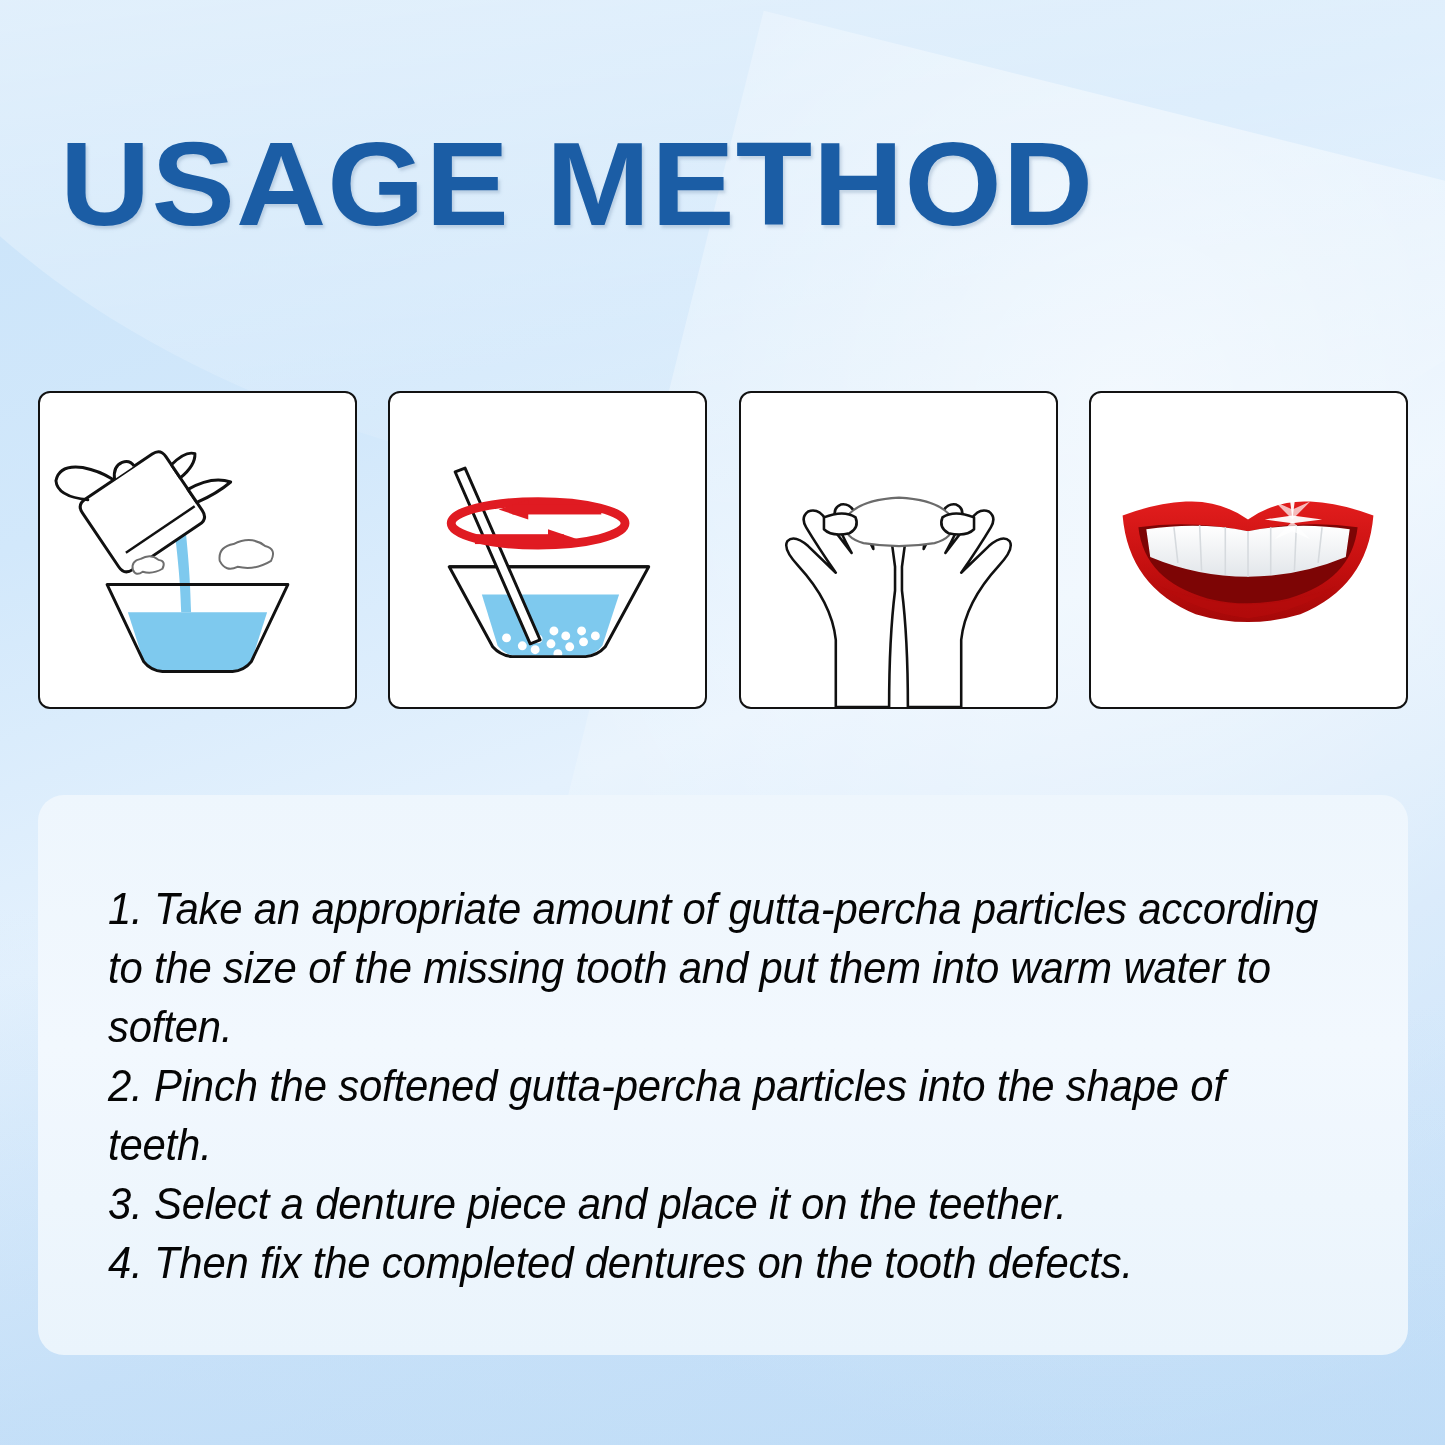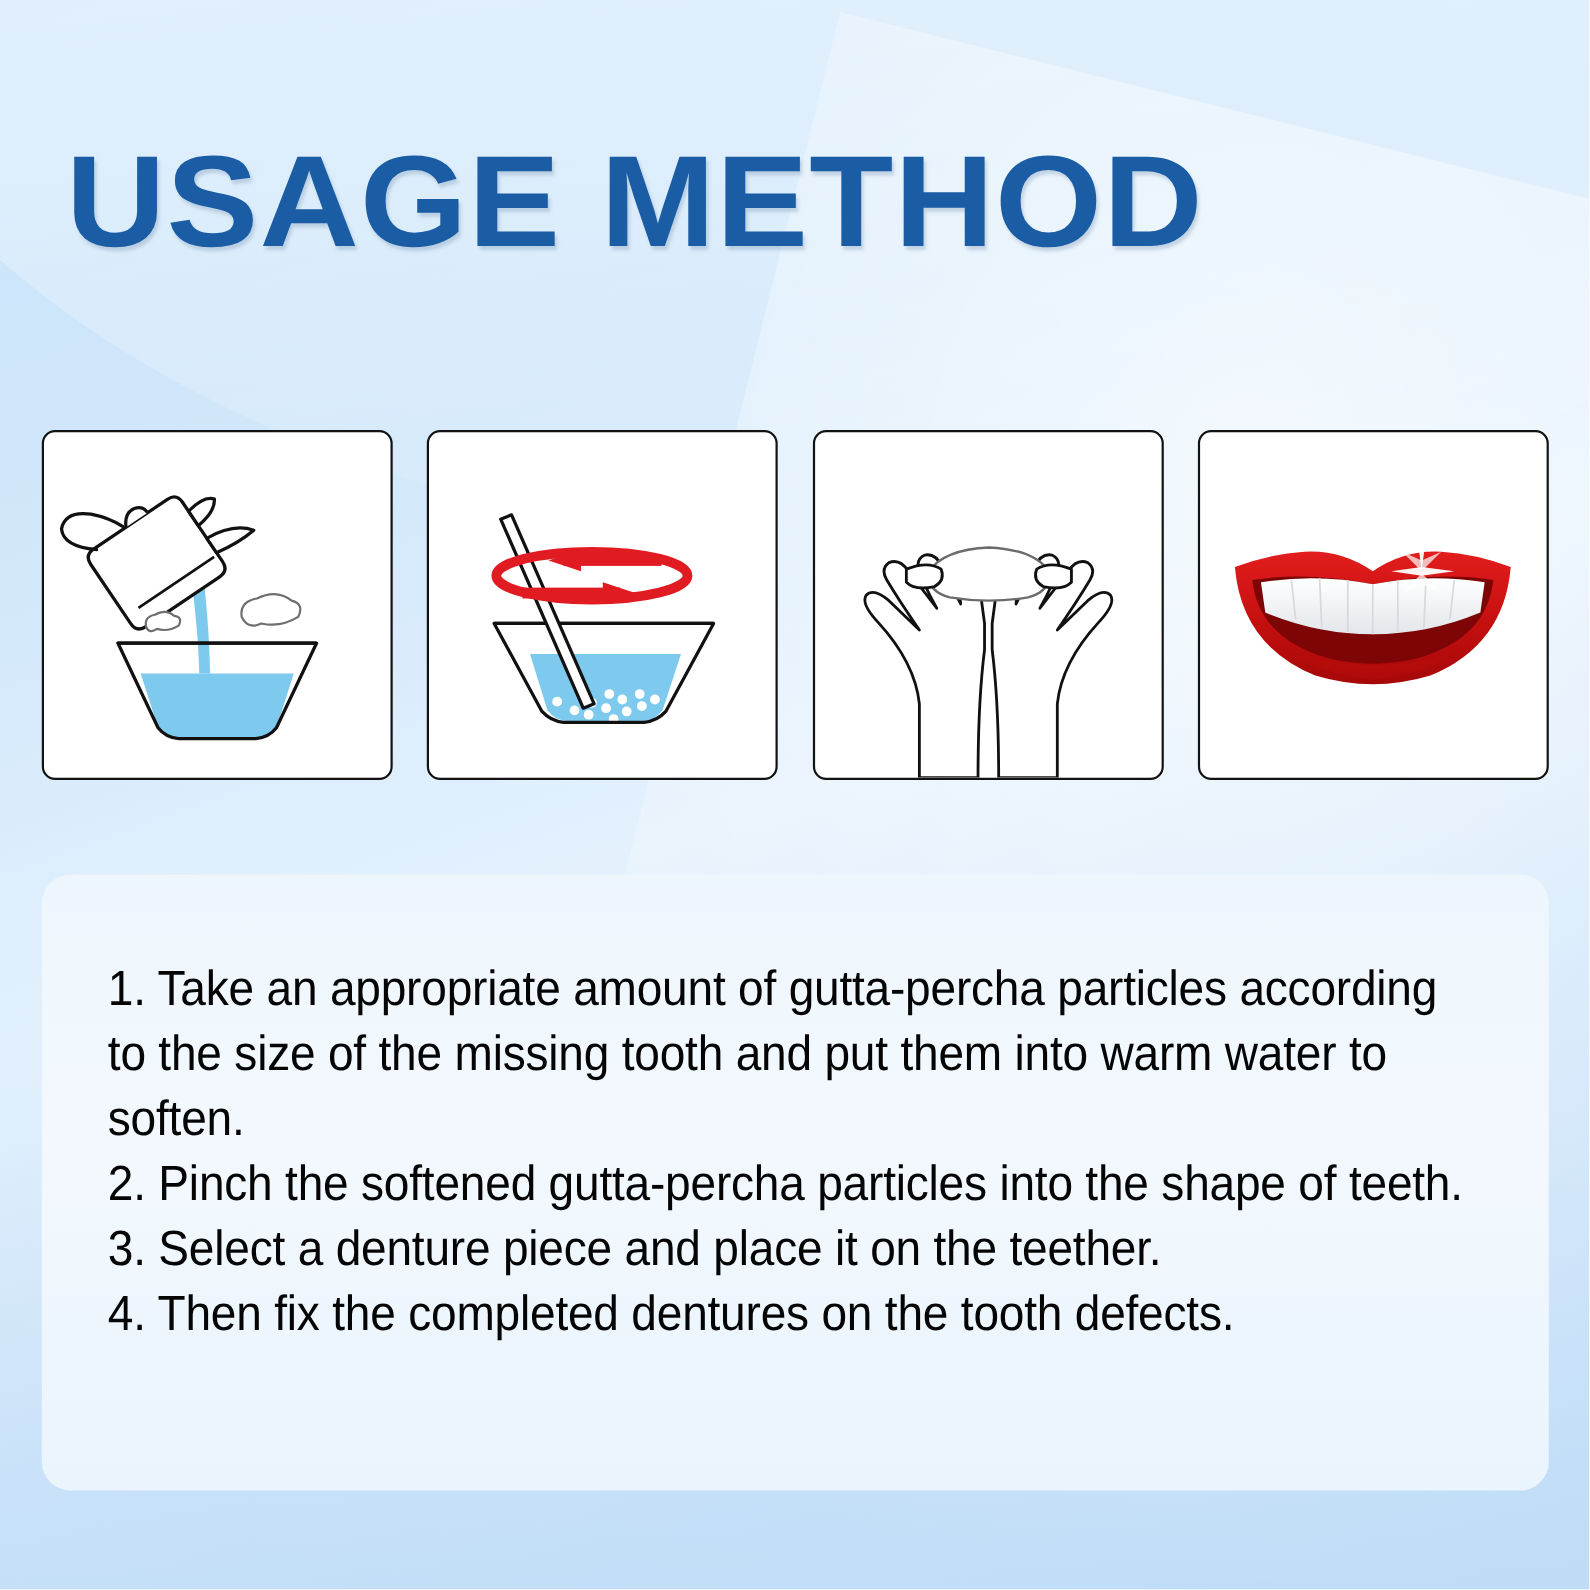--- a/index.html
+++ b/index.html
@@ -107,23 +107,24 @@
     top: 795px;
     left: 38px;
     width: 1370px;
     height: 560px;
     background: linear-gradient(to bottom, #eef6fd 0%, #f2f8fe 45%, #eaf4fc 100%);
     border-radius: 26px;
     box-sizing: border-box;
     padding: 72px 58px 0 58px;
   }
   #instructions-list {
-    margin: 2px;
+    margin: 12px;
     padding: 0;
     list-style: none;
+    font-style: italic;
   }
   .instruction-item {
     color: #050505;
     font-family: "Liberation Sans Narrow", "Liberation Sans", sans-serif;
     font-size: 45px;
     line-height: 59px;
     letter-spacing: -0.2px;
     transform: scaleX(0.93);
     transform-origin: left top;
     width: 107.5%;

